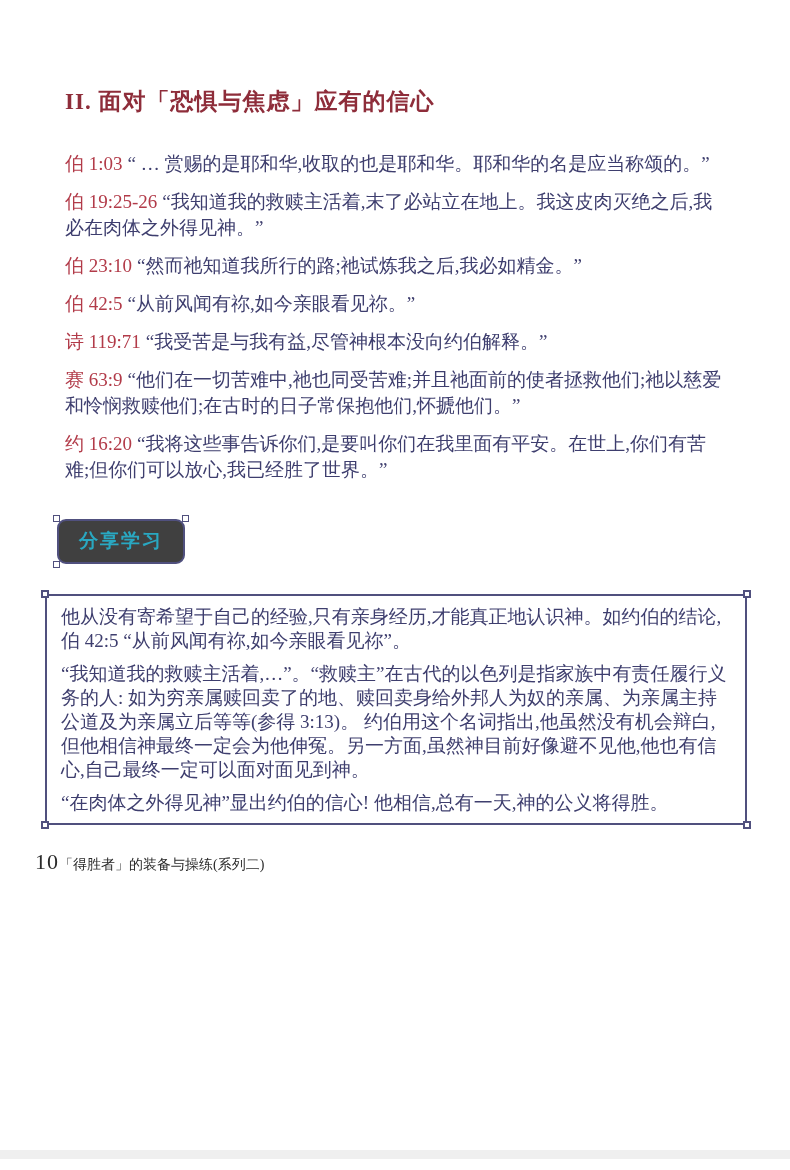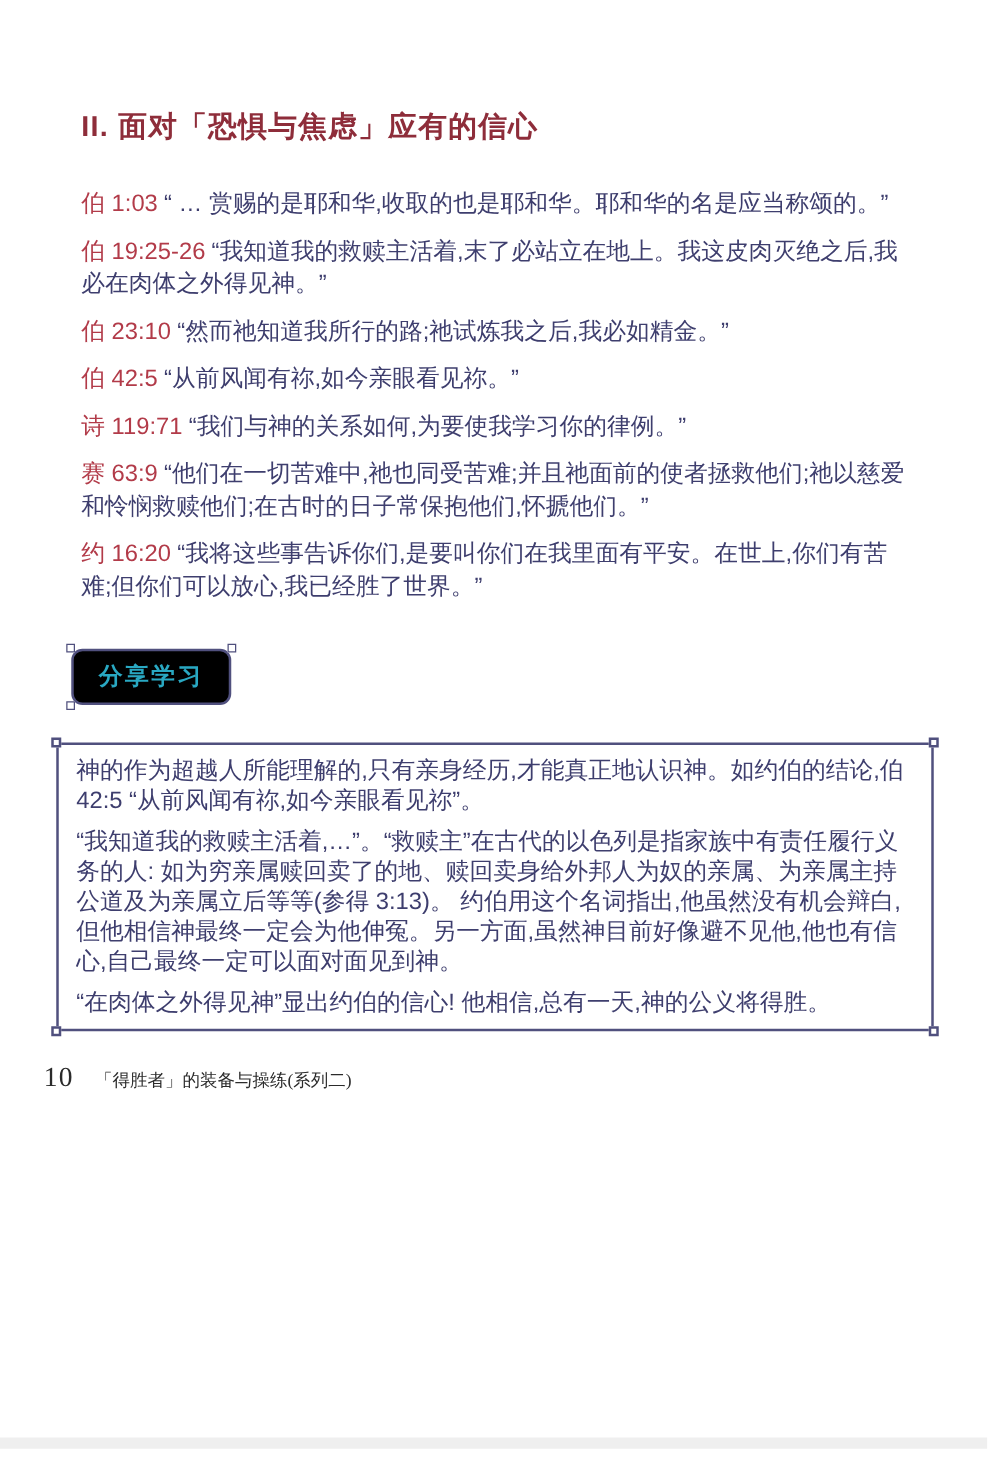--- a/index.html
+++ b/index.html
@@ -1,15 +1,15 @@
 <!DOCTYPE html>
 <html><head>
 <meta charset="utf-8">
 <style>
-  * { margin:0; padding:0; box-sizing:border-box; }
+  * { margin:0; padding:0; box-sizing:border-box;font-family:Liberation Serif, serif; }
   html,body { background:#ffffff; }
   .page {
     position:relative;
     width:790px; height:1170px;
     background:#ffffff;
     overflow:hidden;
     font-family:"Liberation Sans","DejaVu Sans",sans-serif;
   }
   .content { padding:0 63px 0 65px; }
 
@@ -40,21 +40,21 @@
     display:inline-block;
     margin-top:24px;
     margin-left:-8px;
     border:2px solid #50507e;
     border-radius:9px;
     padding:7px 20px 8px 20px;
     font-size:19px;
     font-weight:bold;
     color:#29a8c2;
     letter-spacing:2px;
-    background:#000000;
+    background:#404040;
   }
 
   .orn {
     position:absolute;
     width:8px; height:8px;
     border:2px solid #50507e;
     background:#ffffff;
   }
   .orn.tl { left:-6px;  top:-6px; }
   .orn.tr { right:-6px; top:-6px; }
@@ -85,21 +85,21 @@
     line-height:24px;
     color:#3e3e6e;
     margin-bottom:9px;
     font-weight:500;
   }
   .box-para:last-child { margin-bottom:0; }
 
   .footer {
     display:flex;
     align-items:baseline;
-    gap:17px;
+    gap:0;
     margin-top:24px;
     padding-left:35px;
     font-family:"Liberation Serif","DejaVu Serif",serif;
     color:#2b2b2b;
   }
   .footer .page-num { font-size:22px; letter-spacing:1px; }
   .footer .book-title { font-size:14px; }
 
   .bottom-band {
     position:absolute;
@@ -114,39 +114,39 @@
 <div class="page">
   <div class="content">
 
     <div class="heading">II. 面对「恐惧与焦虑」应有的信心</div>
 
     <div class="verses">
       <p class="verse"><span class="ref">伯 1:03</span><span>“ … 赏赐的是耶和华,收取的也是耶和华。耶和华的名是应当称颂的。”</span></p>
       <p class="verse"><span class="ref">伯 19:25-26</span><span>“我知道我的救赎主活着,末了必站立在地上。我这皮肉灭绝之后,我必在肉体之外得见神。”</span></p>
       <p class="verse"><span class="ref">伯 23:10</span><span>“然而祂知道我所行的路;祂试炼我之后,我必如精金。”</span></p>
       <p class="verse"><span class="ref">伯 42:5</span><span>“从前风闻有祢,如今亲眼看见祢。”</span></p>
-      <p class="verse"><span class="ref">诗 119:71</span><span>“我们与神的关系如何,为要使我学习你的律例。”</span></p>
+      <p class="verse"><span class="ref">诗 119:71</span><span>“我受苦是与我有益,尽管神根本没向约伯解释。”</span></p>
       <p class="verse"><span class="ref">赛 63:9</span><span>“他们在一切苦难中,祂也同受苦难;并且祂面前的使者拯救他们;祂以慈爱和怜悯救赎他们;在古时的日子常保抱他们,怀搋他们。”</span></p>
       <p class="verse"><span class="ref">约 16:20</span><span>“我将这些事告诉你们,是要叫你们在我里面有平安。在世上,你们有苦难;但你们可以放心,我已经胜了世界。”</span></p>
     </div>
 
     <div class="share-label">
       <span class="orn small tl"></span>
       <span class="orn small tr"></span>
       <span class="orn small bl"></span>
       <span>分享学习</span>
     </div>
 
 
     <div class="ornate-box">
       <span class="orn tl"></span>
       <span class="orn tr"></span>
       <span class="orn bl"></span>
       <span class="orn br"></span>
-      <p class="box-para">神的作为超越人所能理解的,只有亲身经历,才能真正地认识神。如约伯的结论,伯 42:5 “从前风闻有祢,如今亲眼看见祢”。</p>
+      <p class="box-para">他从没有寄希望于自己的经验,只有亲身经历,才能真正地认识神。如约伯的结论,伯 42:5 “从前风闻有祢,如今亲眼看见祢”。</p>
       <p class="box-para">“我知道我的救赎主活着,…”。“救赎主”在古代的以色列是指家族中有责任履行义务的人: 如为穷亲属赎回卖了的地、赎回卖身给外邦人为奴的亲属、为亲属主持公道及为亲属立后等等(参得 3:13)。 约伯用这个名词指出,他虽然没有机会辩白,但他相信神最终一定会为他伸冤。另一方面,虽然神目前好像避不见他,他也有信心,自己最终一定可以面对面见到神。</p>
       <p class="box-para">“在肉体之外得见神”显出约伯的信心! 他相信,总有一天,神的公义将得胜。</p>
     </div>
 
   </div>
 
   <div class="footer">
     <span class="page-num">10</span>
     <span class="book-title">「得胜者」的装备与操练(系列二)</span>
   </div>

